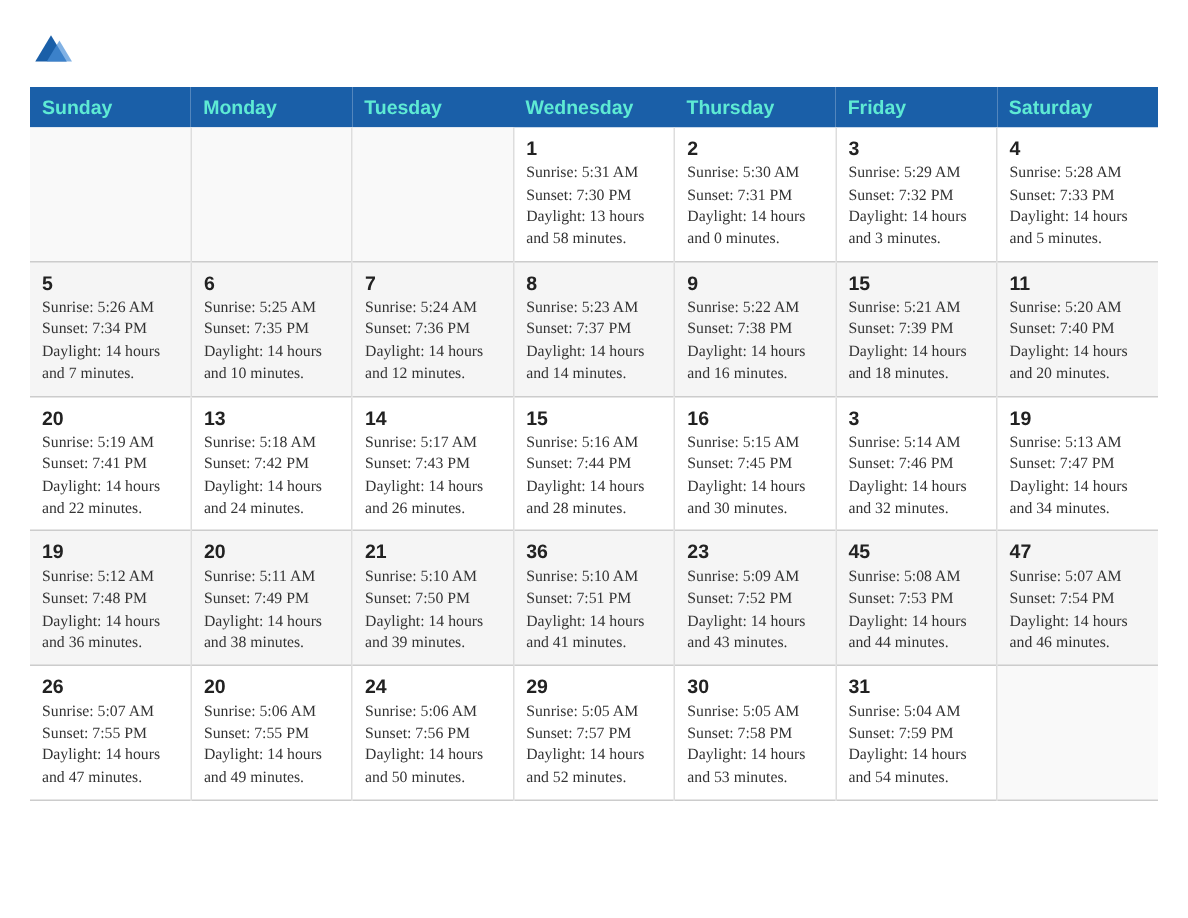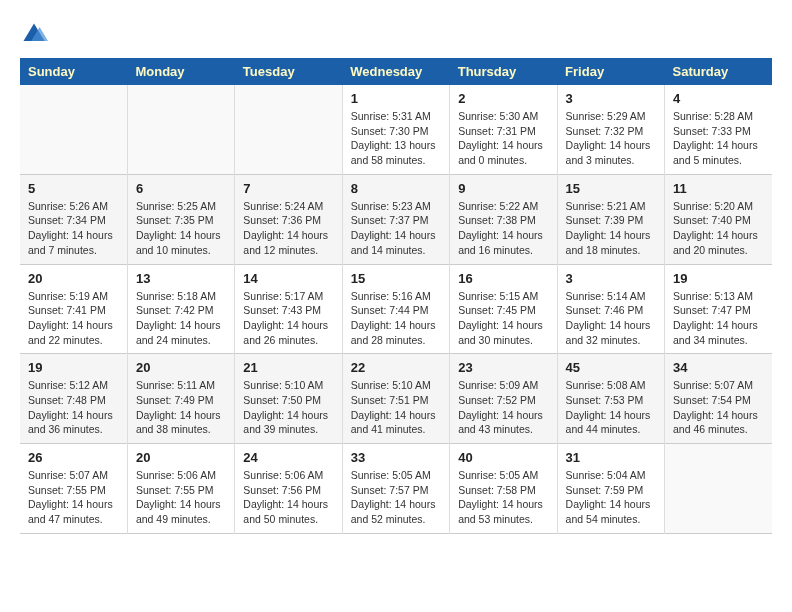--- a/index.html
+++ b/index.html
@@ -48,21 +48,21 @@
       color: #333;
       margin-top: 2px;
     }
     table {
       width: 100%;
       border-collapse: collapse;
       font-size: 11px;
     }
     thead tr th {
       background-color: #1a5fa8;
-      color: #fef9c3;
+      color: #5eead4;
       text-align: left;
       padding: 6px 8px;
       font-size: 13px;
       font-weight: bold;
     }
     tbody tr {
       border-bottom: 1px solid #ccc;
     }
     tbody tr td {
       vertical-align: top;
@@ -77,20 +77,21 @@
     .day-number {
       font-size: 13px;
       font-weight: bold;
       color: #222;
       margin-bottom: 3px;
     }
     .day-info {
       color: #333;
       font-size: 10.5px;
       line-height: 1.4;
+      font-family: Liberation Serif, serif;
     }
     .empty-cell {
       background: #f9f9f9;
     }
     tbody tr:nth-child(even) {
       background-color: #f5f5f5;
     }
     tbody tr:nth-child(odd) {
       background-color: #ffffff;
     }
@@ -215,55 +216,55 @@
         </td>
         <td>
           <div class="day-number">20</div>
           <div class="day-info">Sunrise: 5:11 AM<br>Sunset: 7:49 PM<br>Daylight: 14 hours and 38 minutes.</div>
         </td>
         <td>
           <div class="day-number">21</div>
           <div class="day-info">Sunrise: 5:10 AM<br>Sunset: 7:50 PM<br>Daylight: 14 hours and 39 minutes.</div>
         </td>
         <td>
-          <div class="day-number">22</div>
+          <div class="day-number">36</div>
           <div class="day-info">Sunrise: 5:10 AM<br>Sunset: 7:51 PM<br>Daylight: 14 hours and 41 minutes.</div>
         </td>
         <td>
           <div class="day-number">23</div>
           <div class="day-info">Sunrise: 5:09 AM<br>Sunset: 7:52 PM<br>Daylight: 14 hours and 43 minutes.</div>
         </td>
         <td>
           <div class="day-number">45</div>
           <div class="day-info">Sunrise: 5:08 AM<br>Sunset: 7:53 PM<br>Daylight: 14 hours and 44 minutes.</div>
         </td>
         <td>
-          <div class="day-number">34</div>
+          <div class="day-number">47</div>
           <div class="day-info">Sunrise: 5:07 AM<br>Sunset: 7:54 PM<br>Daylight: 14 hours and 46 minutes.</div>
         </td>
       </tr>
       <tr>
         <td>
           <div class="day-number">26</div>
           <div class="day-info">Sunrise: 5:07 AM<br>Sunset: 7:55 PM<br>Daylight: 14 hours and 47 minutes.</div>
         </td>
         <td>
           <div class="day-number">20</div>
           <div class="day-info">Sunrise: 5:06 AM<br>Sunset: 7:55 PM<br>Daylight: 14 hours and 49 minutes.</div>
         </td>
         <td>
           <div class="day-number">24</div>
           <div class="day-info">Sunrise: 5:06 AM<br>Sunset: 7:56 PM<br>Daylight: 14 hours and 50 minutes.</div>
         </td>
         <td>
-          <div class="day-number">33</div>
+          <div class="day-number">29</div>
           <div class="day-info">Sunrise: 5:05 AM<br>Sunset: 7:57 PM<br>Daylight: 14 hours and 52 minutes.</div>
         </td>
         <td>
-          <div class="day-number">40</div>
+          <div class="day-number">30</div>
           <div class="day-info">Sunrise: 5:05 AM<br>Sunset: 7:58 PM<br>Daylight: 14 hours and 53 minutes.</div>
         </td>
         <td>
           <div class="day-number">31</div>
           <div class="day-info">Sunrise: 5:04 AM<br>Sunset: 7:59 PM<br>Daylight: 14 hours and 54 minutes.</div>
         </td>
         <td class="empty-cell"></td>
       </tr>
     </tbody>
 </table>

